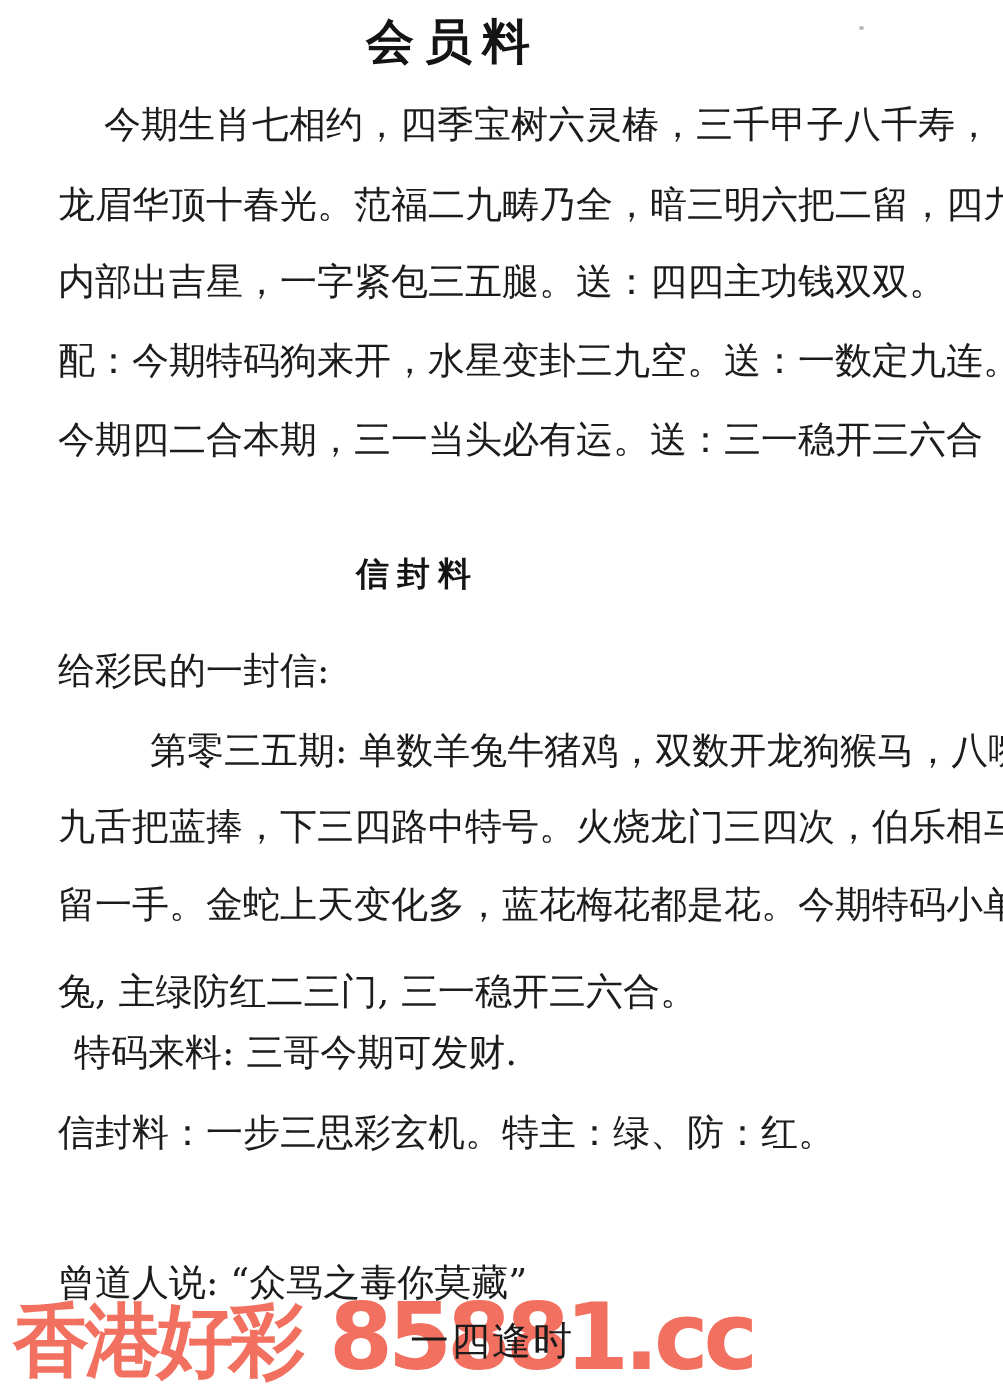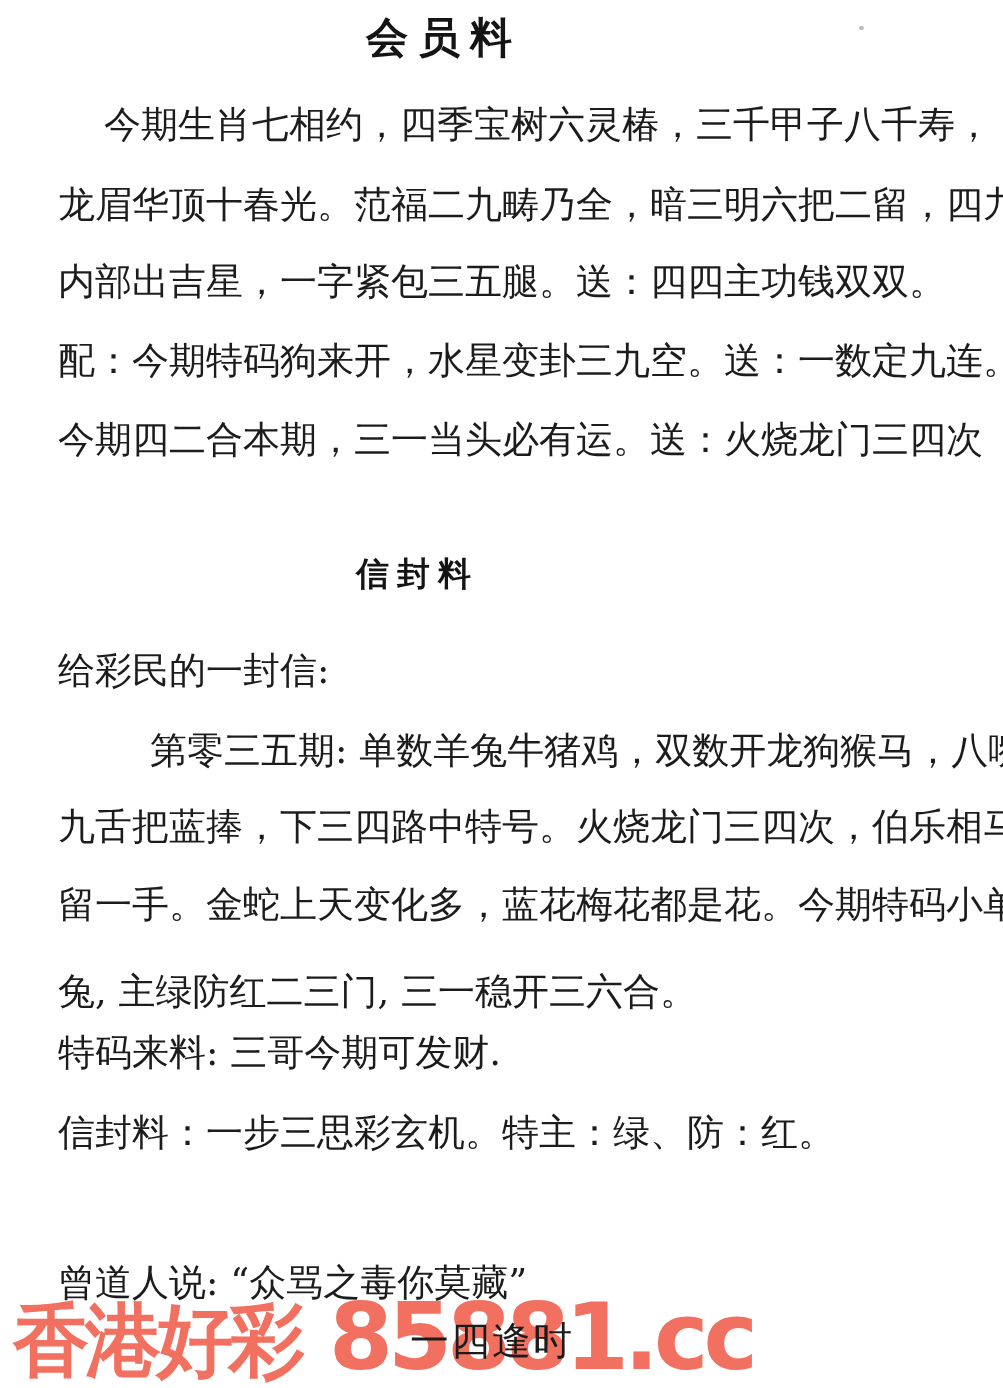--- a/index.html
+++ b/index.html
@@ -18,21 +18,21 @@
   }
   .doc-title {
     position: absolute;
     white-space: nowrap;
     font-weight: 600;
     color: #141414;
   }
   #member-title {
     left: 366px;
     top: 10px;
-    font-size: 42px;
+    font-size: 48px;
     letter-spacing: 10px;
     font-family: Liberation Mono, monospace;
   }
   #envelope-title {
     left: 356px;
     top: 552px;
     font-size: 33px;
     letter-spacing: 8px;
   }
   .line {
@@ -50,21 +50,21 @@
   #m-line-1 { top: 184px; }
   #m-line-2 { top: 261px; }
   #m-line-3 { top: 340px; }
   #m-line-4 { top: 419px; }
   #m-line-5 { top: 496px; }
   #e-intro  { top: 650px; }
   #e-line-0 { top: 730px; }
   #e-line-1 { top: 806px; }
   #e-line-2 { top: 884px; }
   #e-line-3 { top: 955px; margin-top: 16px; }
-  #e-special { top: 1032px; }
+  #e-special { top: 1032px; margin-left: 16px; }
   #e-envelope { top: 1112px; }
   #e-zodiac { top: 1188px; letter-spacing: 4px; }
   #e-quote  { top: 1262px; }
   
   #hidden-text {
     position: absolute;
     left: 410px;
     top: 1314px;
     font-size: 39px;
     letter-spacing: 2px;
@@ -114,21 +114,21 @@
 <div id="page">
 
   <div id="speck"></div>
 
   <div class="doc-title" id="member-title">会员料</div>
 
   <div class="line indent-2" id="m-line-0">今期生肖七相约，四季宝树六灵椿，三千甲子八千寿，</div>
   <div class="line" id="m-line-1">龙眉华顶十春光。范福二九畴乃全，暗三明六把二留，四九</div>
   <div class="line" id="m-line-2">内部出吉星，一字紧包三五腿。送：四四主功钱双双。</div>
   <div class="line" id="m-line-3">配：今期特码狗来开，水星变卦三九空。送：一数定九连。</div>
-  <div class="line" id="m-line-4">今期四二合本期，三一当头必有运。送：火烧龙门三四次</div>
+  <div class="line" id="m-line-4">今期四二合本期，三一当头必有运。送：三一稳开三六合</div>
 
   <div class="doc-title" id="envelope-title">信封料</div>
 
   <div class="line" id="e-intro">给彩民的一封信:</div>
   <div class="line indent-25" id="e-line-0">第零三五期: 单数羊兔牛猪鸡，双数开龙狗猴马，八嘴</div>
   <div class="line" id="e-line-1">九舌把蓝捧，下三四路中特号。火烧龙门三四次，伯乐相马</div>
   <div class="line" id="e-line-2">留一手。金蛇上天变化多，蓝花梅花都是花。今期特码小单</div>
   <div class="line" id="e-line-3">兔, 主绿防红二三门, 三一稳开三六合。</div>
   <div class="line" id="e-special">特码来料: 三哥今期可发财.</div>
   <div class="line" id="e-envelope">信封料：一步三思彩玄机。特主：绿、防：红。</div>

